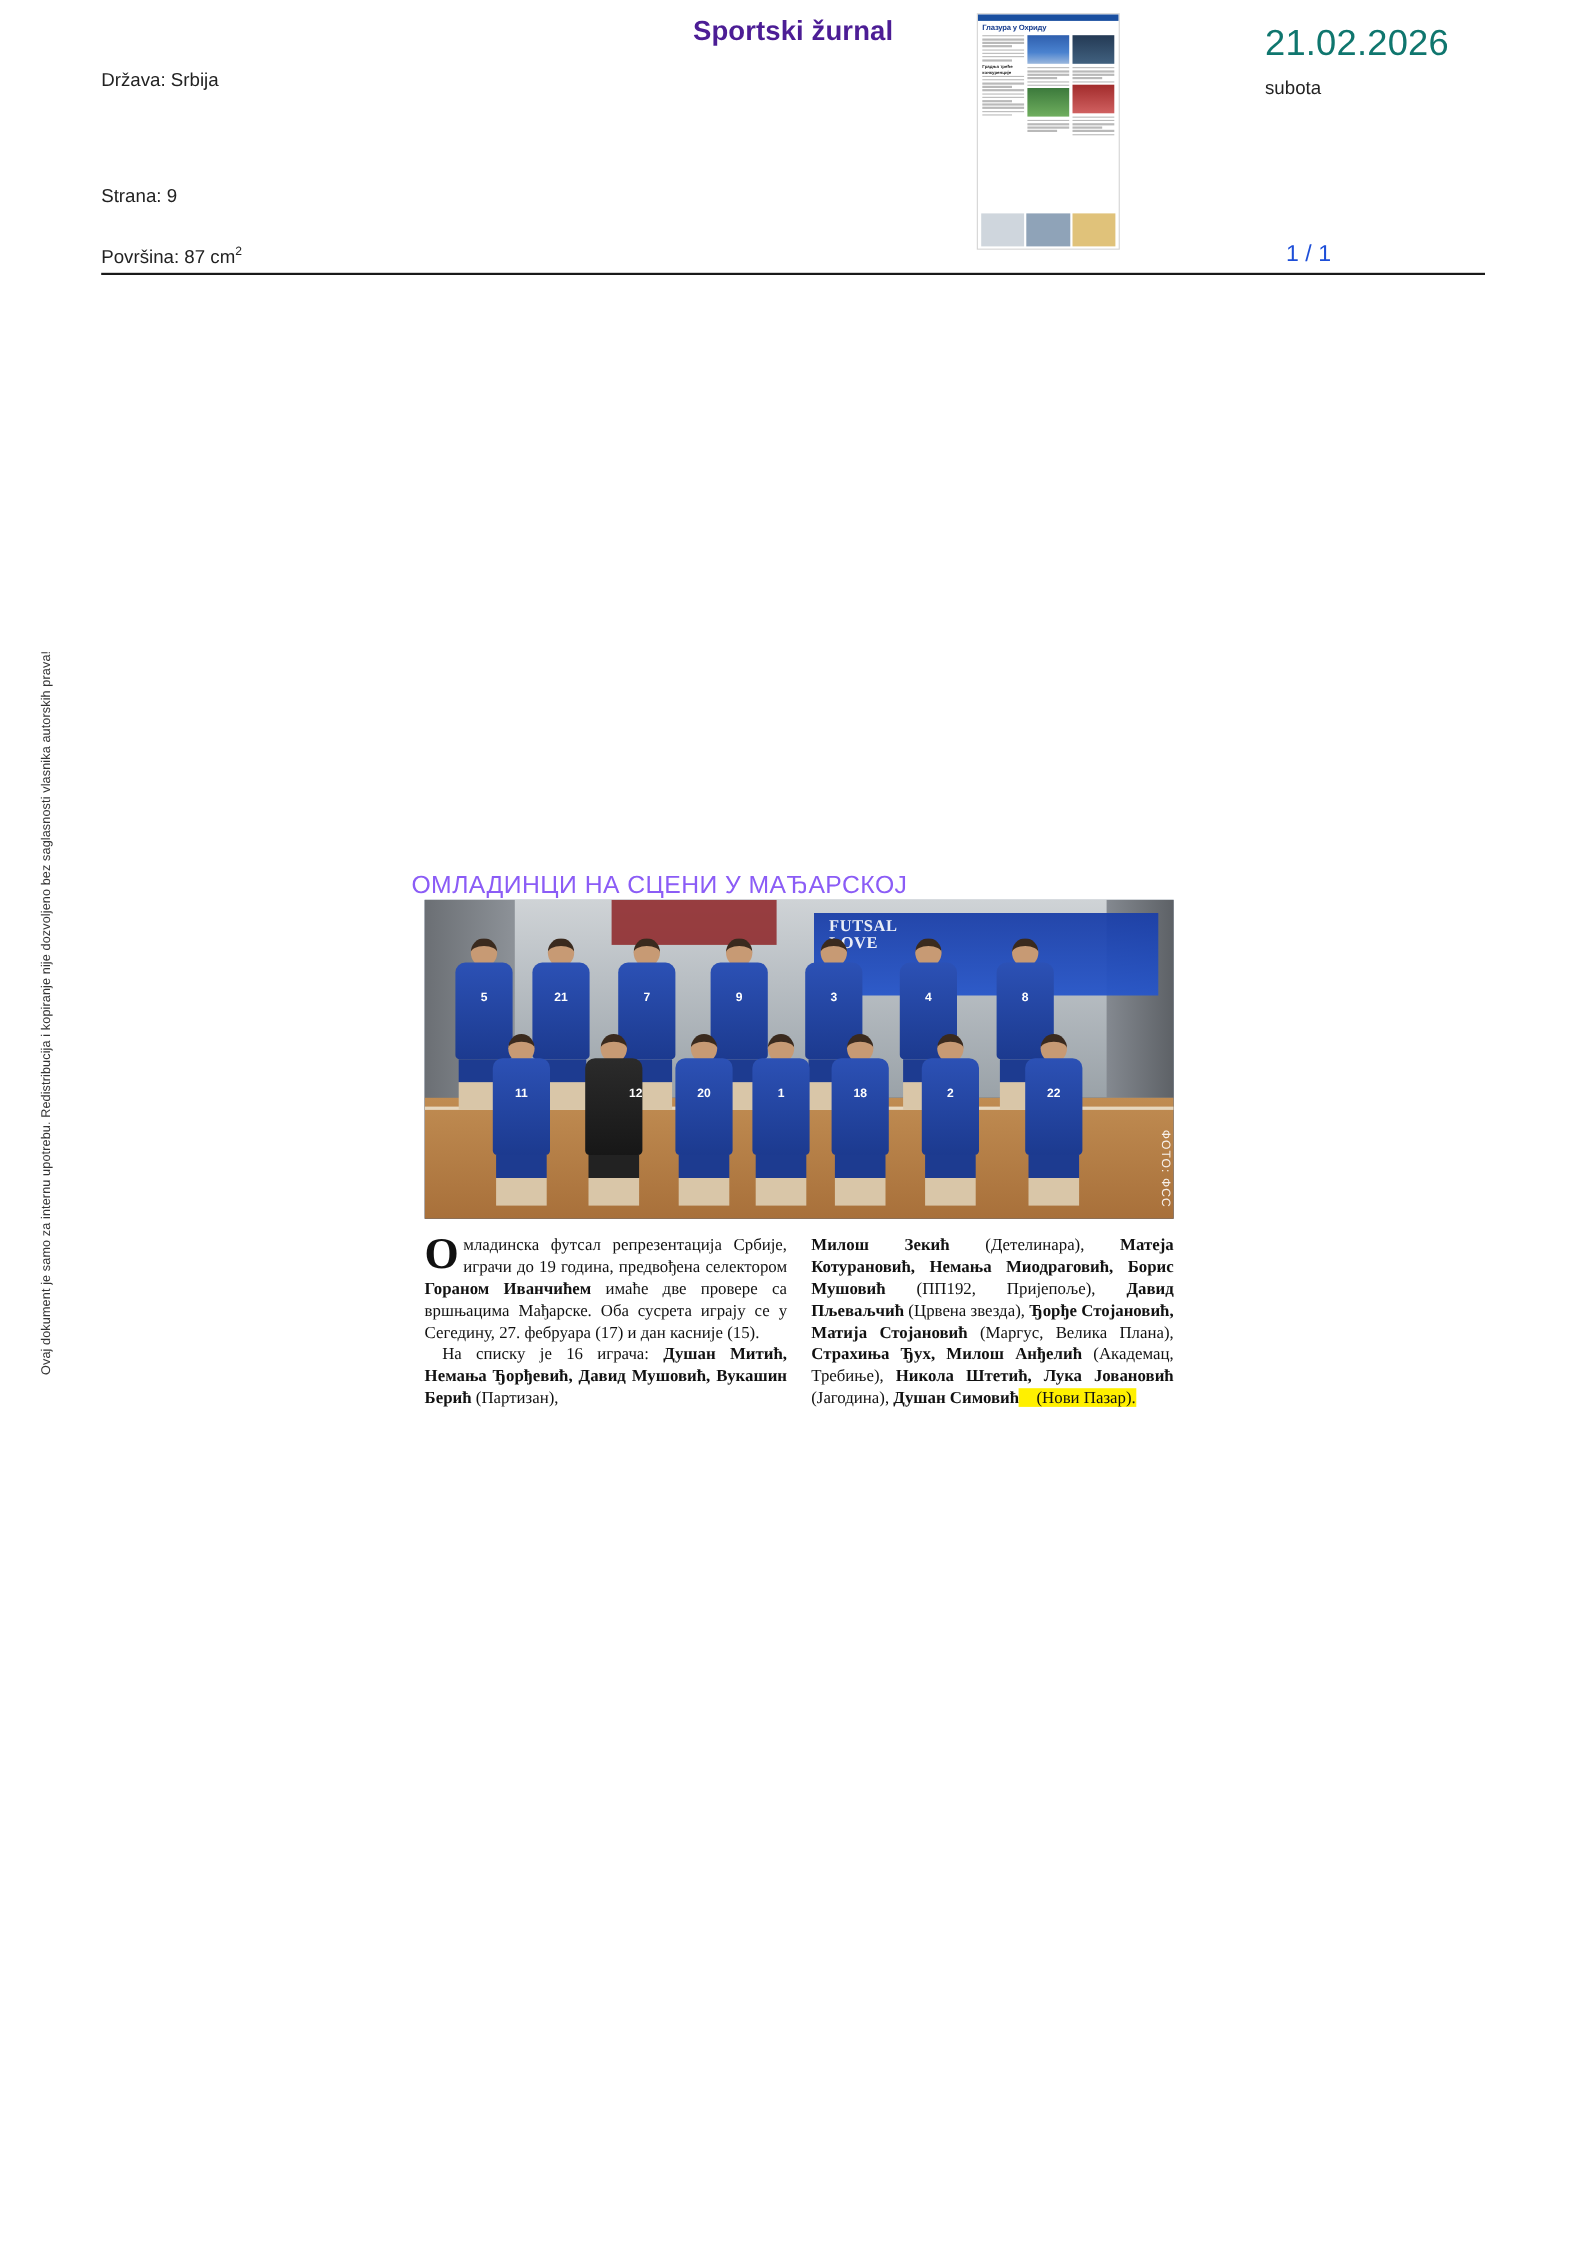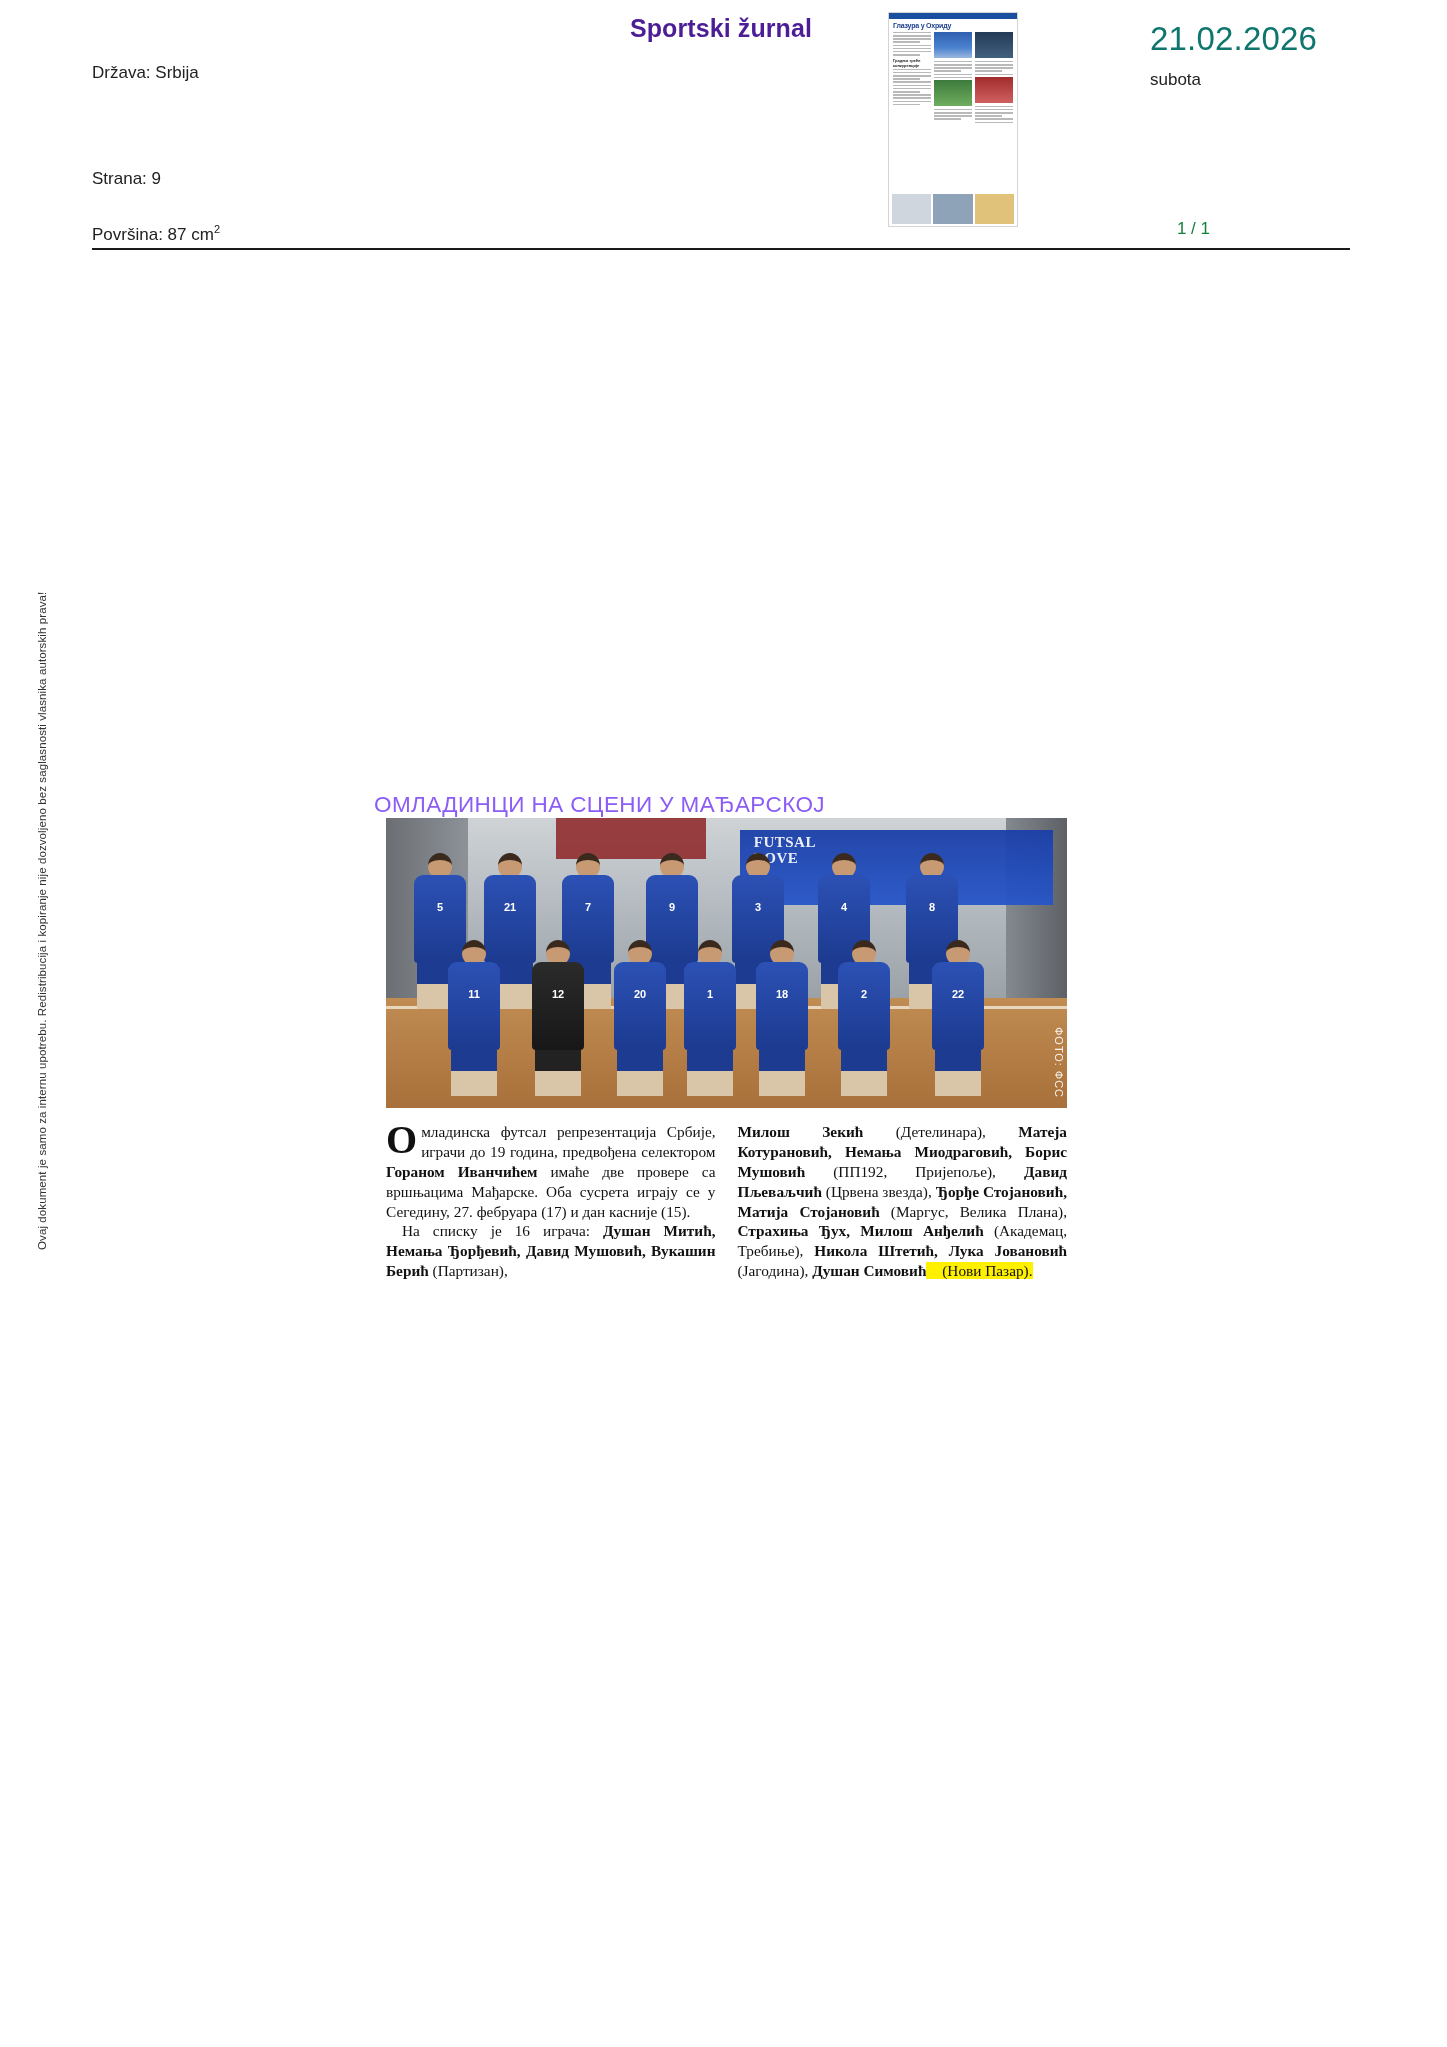--- a/index.html
+++ b/index.html
@@ -65,22 +65,22 @@
   }
   .date-day {
     font-size: 17px;
     color: #222;
     margin-top: 12px;
   }
   .page-count {
     position: absolute;
     right: 140px;
     top: 205px;
-    font-size: 17px;
-    color: #15803d;
+    font-size: 21px;
+    color: #1d4ed8;
   }
 
   
   .thumb {
     position: absolute;
     left: 888px;
     top: 12px;
     width: 130px;
     height: 215px;
     background: #ffffff;
@@ -233,21 +233,21 @@
   }
   .player .head {
     width: 24px; height: 26px; border-radius: 50%;
     background: #c79a74; margin: 0 auto -4px;
     border-top: 7px solid #3a2a1e;
   }
   .player .legs {
     width: 46px; height: 46px; margin: 0 auto;
     background: linear-gradient(180deg,#1d3b90 0%,#1d3b90 45%,#d9c6a8 46%,#d9c6a8 100%);
   }
-  .player.gk .torso { background: linear-gradient(180deg,#2b2b2b,#171717); }
+  .player.gk .torso { background: linear-gradient(180deg,#2b2b2b,#171717); text-align: right; }
   .player.gk .legs { background: linear-gradient(180deg,#222 0%,#222 45%,#d9c6a8 46%,#d9c6a8 100%); }
   .player.back { bottom: 34%; }
   .photo-credit {
     position: absolute; right: 2px; bottom: 10px;
     writing-mode: vertical-rl;
     font-family: "Liberation Sans", sans-serif;
     font-size: 11px; color: #fff; letter-spacing: 1px;
     opacity: .9;
   }
 

